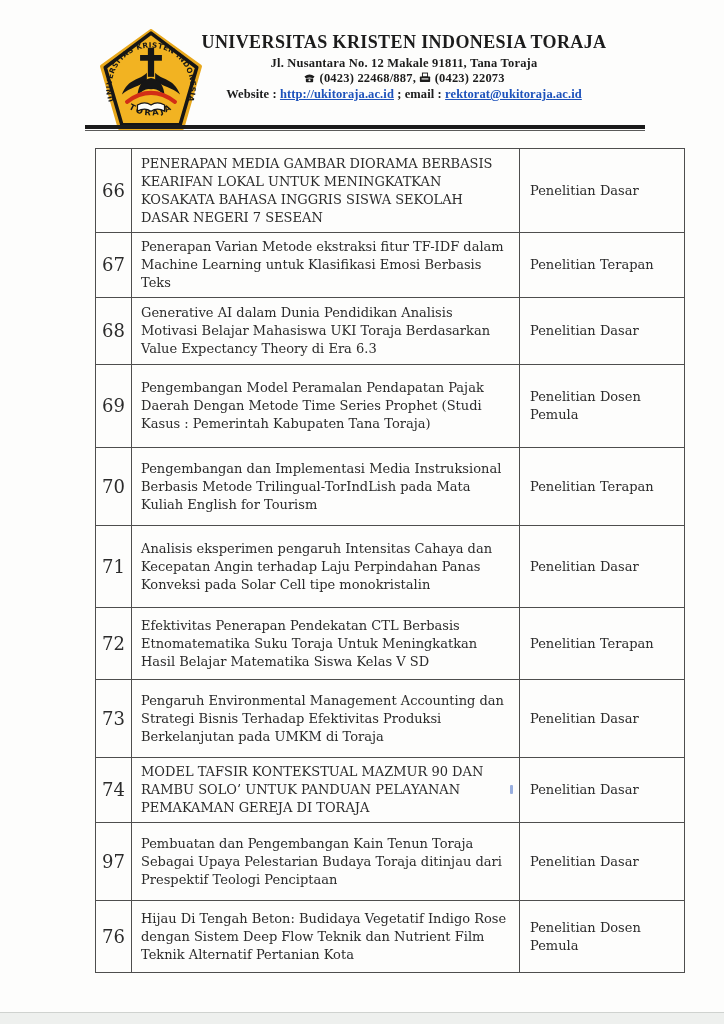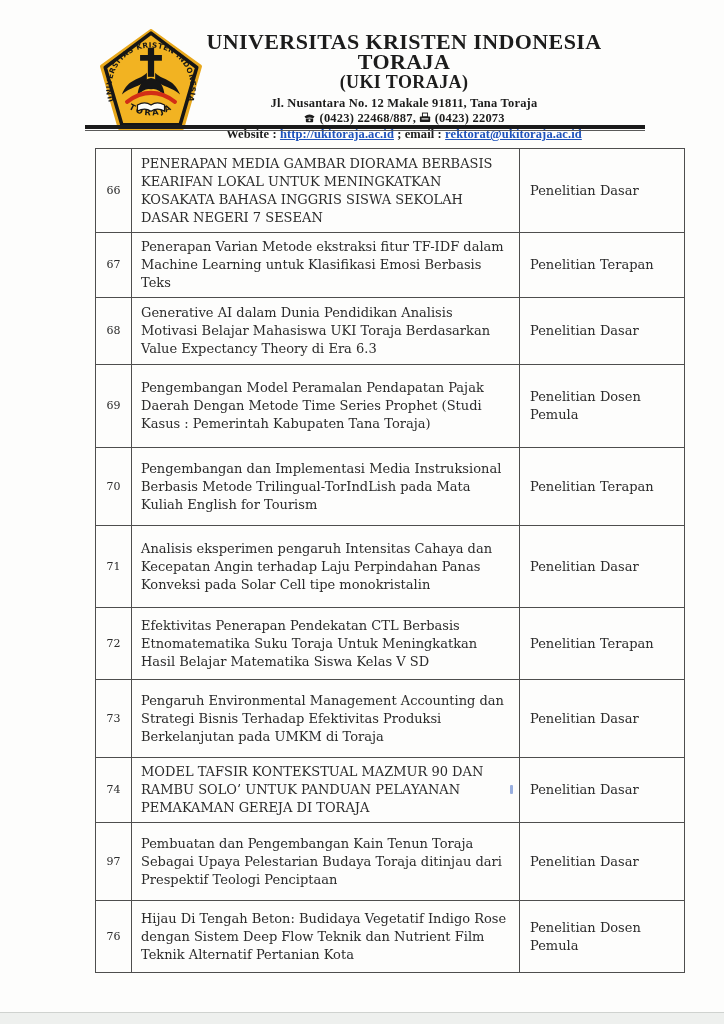--- a/index.html
+++ b/index.html
@@ -8,21 +8,21 @@
     background:#fdfdfc; overflow:hidden;
     font-family:"Liberation Serif", serif; color:#262626;
   }
 
   
   .logo { position:absolute; left:99px; top:29px; width:104px; height:104px; }
   .head-text {
     position:absolute; left:178px; top:32px; width:452px;
     text-align:center; font-weight:bold; color:#1c1c1c;
   }
-  .uni-name  { font-size:22px; line-height:20px; letter-spacing:0.4px; }
+  .uni-name  { font-size:18px; line-height:20px; letter-spacing:0.4px; }
   .uni-short { font-size:18px; line-height:20px; letter-spacing:0.4px; }
   .addr      { font-size:12.5px; line-height:15px; margin-top:4px; letter-spacing:0.2px; }
   .phone-line{ font-size:12.5px; line-height:15px; letter-spacing:0.2px; }
   .web-line  { font-size:12.5px; line-height:15px; letter-spacing:0.1px; }
   .link { color:#1d52bb; text-decoration:underline; font-weight:bold; }
   .ic { display:inline-block; vertical-align:-1px; }
 
   
   .rule { position:absolute; left:85px; top:125px; width:560px; height:4px; background:#1b1b1b; }
   .rule::after { content:""; display:block; position:relative; top:5px; height:1px; background:#5a5a5a; }
@@ -30,21 +30,21 @@
   
   .doc-table {
     position:absolute; left:95px; top:148px; width:553px;
     border-collapse:collapse; table-layout:fixed;
   }
   .doc-table td {
     border:1px solid #4e4e4e; vertical-align:middle;
     font-family:"DejaVu Serif", serif; font-size:13px; line-height:18px;
     color:#2b2b2b;
   }
-  td.no    { width:35px; text-align:center; font-size:11px; padding:0; }
+  td.no    { width:35px; text-align:center; font-size:18px; padding:0; }
   td.title { width:370px; padding:5px 8px 5px 9px; }
   td.cat   { width:148px; padding:5px 6px 5px 10px; }
 
   .doc-table tr:nth-child(1)  { height:84px; }
   .doc-table tr:nth-child(2)  { height:58px; }
   .doc-table tr:nth-child(3)  { height:67px; }
   .doc-table tr:nth-child(4)  { height:83px; }
   .doc-table tr:nth-child(5)  { height:78px; }
   .doc-table tr:nth-child(6)  { height:82px; }
   .doc-table tr:nth-child(7)  { height:72px; }
@@ -96,21 +96,20 @@
       <path d="M37,64 Q38,49 50,47 Q62,49 63,64 Q56,56 50,58 Q44,56 37,64 Z" fill="#161616"></path>
 
       <path d="M27,70 Q50,53 73,70" fill="none" stroke="#d22d16" stroke-width="4" stroke-linecap="round"></path>
 
       <path d="M37,73 Q44,69 50,73 Q56,69 63,73 L63,79 Q56,75 50,79 Q44,75 37,79 Z" fill="#fdfdf8" stroke="#161616" stroke-width="1.2"></path>
     </svg>
   </div>
 
   <div class="head-text">
     <div class="uni-name">UNIVERSITAS KRISTEN INDONESIA TORAJA</div>
-    <div class="uni-short">(UKI TORAJA)</div>
     <div class="addr">Jl. Nusantara No. 12  Makale 91811,  Tana Toraja</div>
     <div class="phone-line">
       <span class="ic"><svg width="13" height="11" viewBox="0 0 14 12">
             <path d="M1.5,5 Q7,0.5 12.5,5 L10.8,7.2 Q7,5 3.2,7.2 Z" fill="#1c1c1c"></path>
             <rect x="3" y="7.2" width="8" height="4" rx="1" fill="#1c1c1c"></rect>
             <circle cx="7" cy="9" r="1.2" fill="#fdfdfc"></circle>
           </svg></span>
       <span>(0423) 22468/887,</span>
       <span class="ic"><svg width="12" height="11" viewBox="0 0 14 12">
             <rect x="4" y="0.8" width="6" height="4.5" fill="#fdfdfc" stroke="#1c1c1c" stroke-width="1.1"></rect>

